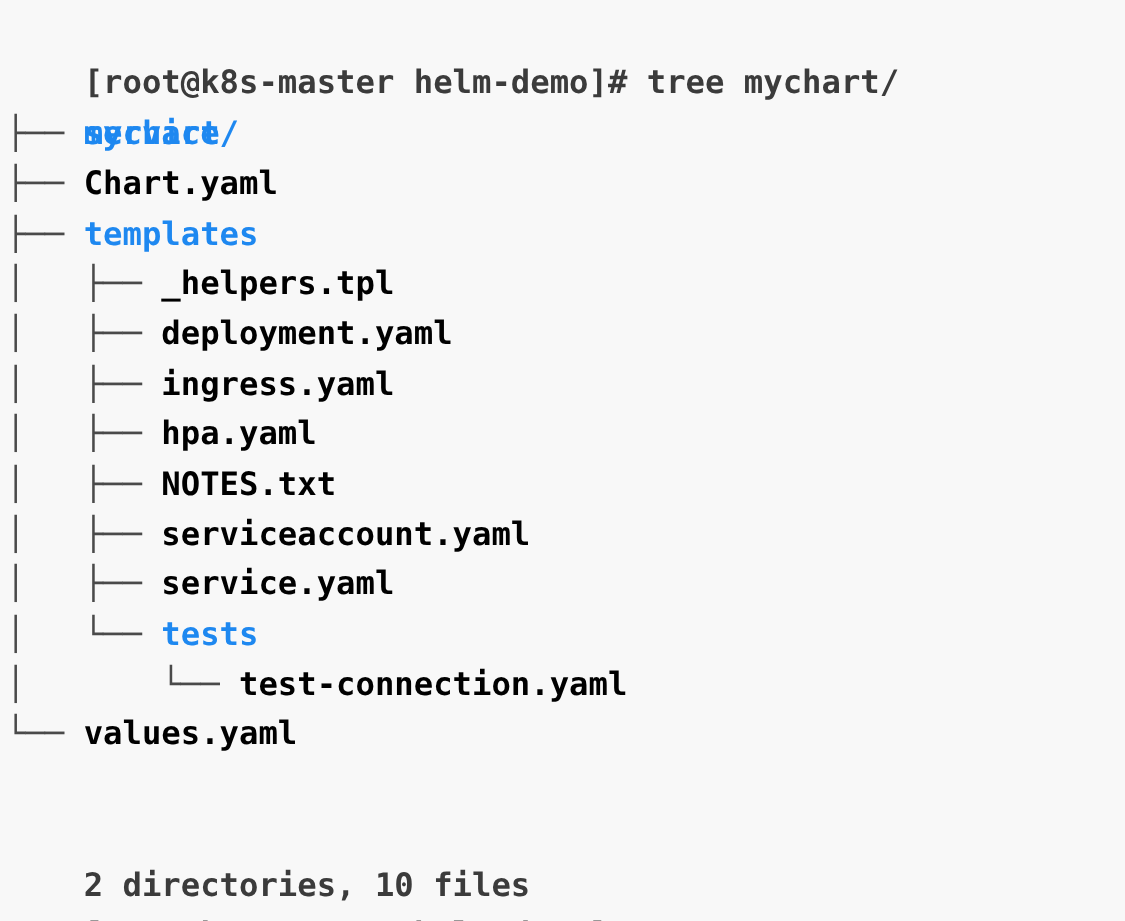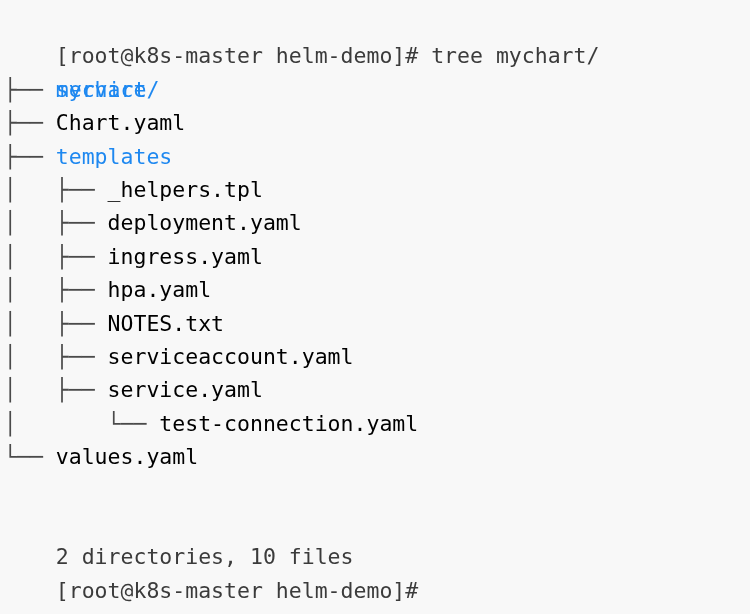--- a/index.html
+++ b/index.html
@@ -12,20 +12,21 @@
     background: #f8f8f8;
     font-family: "DejaVu Sans Mono", "Liberation Mono", monospace;
     overflow: hidden;
   }
   #terminal {
     width: 750px;
     height: 487px;
     background: #f8f8f8;
     padding: 6px 0 0 4px;
     box-sizing: border-box;
+    font-weight: bold;
   }
   .line {
     height: 33.4px;
     line-height: 33.4px;
     font-size: 21.5px;
     letter-spacing: 0px;
     white-space: pre;
     color: #3b3b3b;
     font-family: "DejaVu Sans Mono", "Liberation Mono", monospace;
   }
@@ -72,20 +73,21 @@
       <div class="line"><span class="seg connector">├── </span><span class="seg dir">service</span></div>
       <div class="line"><span class="seg connector">├── </span><span class="seg file">Chart.yaml</span></div>
       <div class="line"><span class="seg connector">├── </span><span class="seg dir">templates</span></div>
       <div class="line"><span class="seg connector">│   ├── </span><span class="seg file">_helpers.tpl</span></div>
       <div class="line"><span class="seg connector">│   ├── </span><span class="seg file">deployment.yaml</span></div>
       <div class="line"><span class="seg connector">│   ├── </span><span class="seg file">ingress.yaml</span></div>
       <div class="line"><span class="seg connector">│   ├── </span><span class="seg file">hpa.yaml</span></div>
       <div class="line"><span class="seg connector">│   ├── </span><span class="seg file">NOTES.txt</span></div>
       <div class="line"><span class="seg connector">│   ├── </span><span class="seg file">serviceaccount.yaml</span></div>
       <div class="line"><span class="seg connector">│   ├── </span><span class="seg file">service.yaml</span></div>
+      <div class="line"><span class="seg connector">│   └── </span><span class="seg dir">tests</span></div>
       <div class="line"><span class="seg connector">│       └── </span><span class="seg file">test-connection.yaml</span></div>
       <div class="line"><span class="seg connector">└── </span><span class="seg file">values.yaml</span></div>
     </div>
 
   <div class="line blank">&nbsp;</div>
 
   <div class="line">
     <span class="seg summary">2 directories, 10 files</span>
   </div>
 

